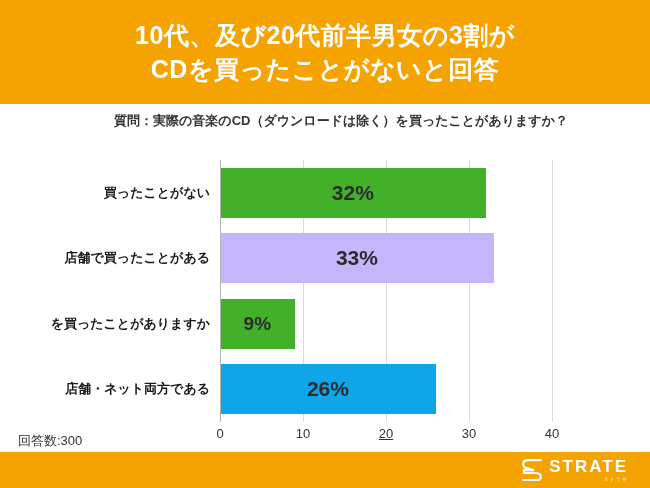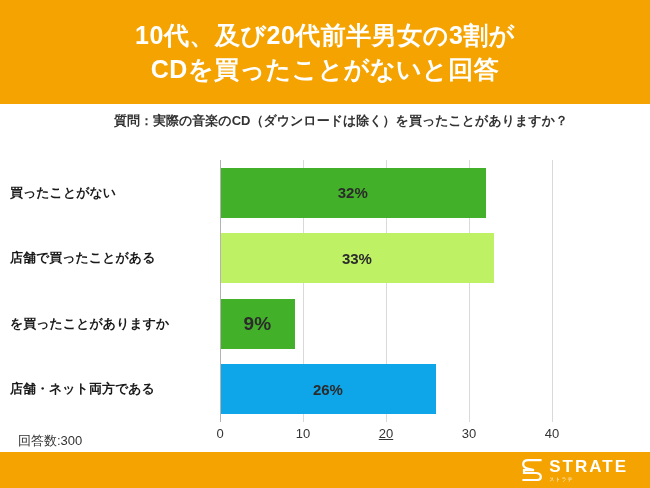--- a/index.html
+++ b/index.html
@@ -96,31 +96,31 @@
   .bar {
     height: 50px;
     background: #43b02a;
     display: flex;
     align-items: center;
     justify-content: center;
     box-sizing: border-box;
   }
   .bar-label {
     color: #2b2b2b;
-    font-size: 15px;
+    font-size: 21px;
     font-weight: bold;
   }
   .bar-label.small {
     font-size: 19px;
   }
   .cat-label {
     position: absolute;
     right: 0;
     width: 200px;
-    text-align: left;
+    text-align: right;
     font-size: 13px;
     font-weight: bold;
     color: #1a1a1a;
     white-space: nowrap;
   }
   .cat-wrap {
     position: absolute;
     left: 0;
     top: 10px;
     width: 210px;
@@ -161,21 +161,21 @@
     align-items: center;
     margin-right: 22px;
   }
   .brand-mark {
     margin-right: 7px;
     display: block;
   }
   .brand-text-wrap {
     display: flex;
     flex-direction: column;
-    align-items: flex-start;
+    align-items: flex-end;
     line-height: 1;
   }
   .brand-name {
     color: #ffffff;
     font-size: 17px;
     font-weight: bold;
     letter-spacing: 2px;
   }
   .brand-sub {
     color: #ffffff;
@@ -204,21 +204,21 @@
         <div class="gridline" style="left: 83px;"></div>
         <div class="gridline" style="left: 166px;"></div>
         <div class="gridline" style="left: 249px;"></div>
         <div class="gridline" style="left: 332px;"></div>
         <div class="bar-row" style="top: 0px; height: 65.5px; width: 332px;">
           <div class="bar" style="width: 265.6px; background: rgb(67, 176, 42);">
             <span class="bar-label">32%</span>
           </div>
         </div>
         <div class="bar-row" style="top: 65.5px; height: 65.5px; width: 332px;">
-          <div class="bar" style="width: 273.9px; background: #bef264;">
+          <div class="bar" style="width: 273.9px; background: #c4b5fd;">
             <span class="bar-label">33%</span>
           </div>
         </div>
         <div class="bar-row" style="top: 131px; height: 65.5px; width: 332px;">
           <div class="bar" style="width: 74.7px; background: rgb(67, 176, 42);">
             <span class="bar-label small">9%</span>
           </div>
         </div>
         <div class="bar-row" style="top: 196.5px; height: 65.5px; width: 332px;">
           <div class="bar" style="width: 215.8px; background: #0ea5e9;">

